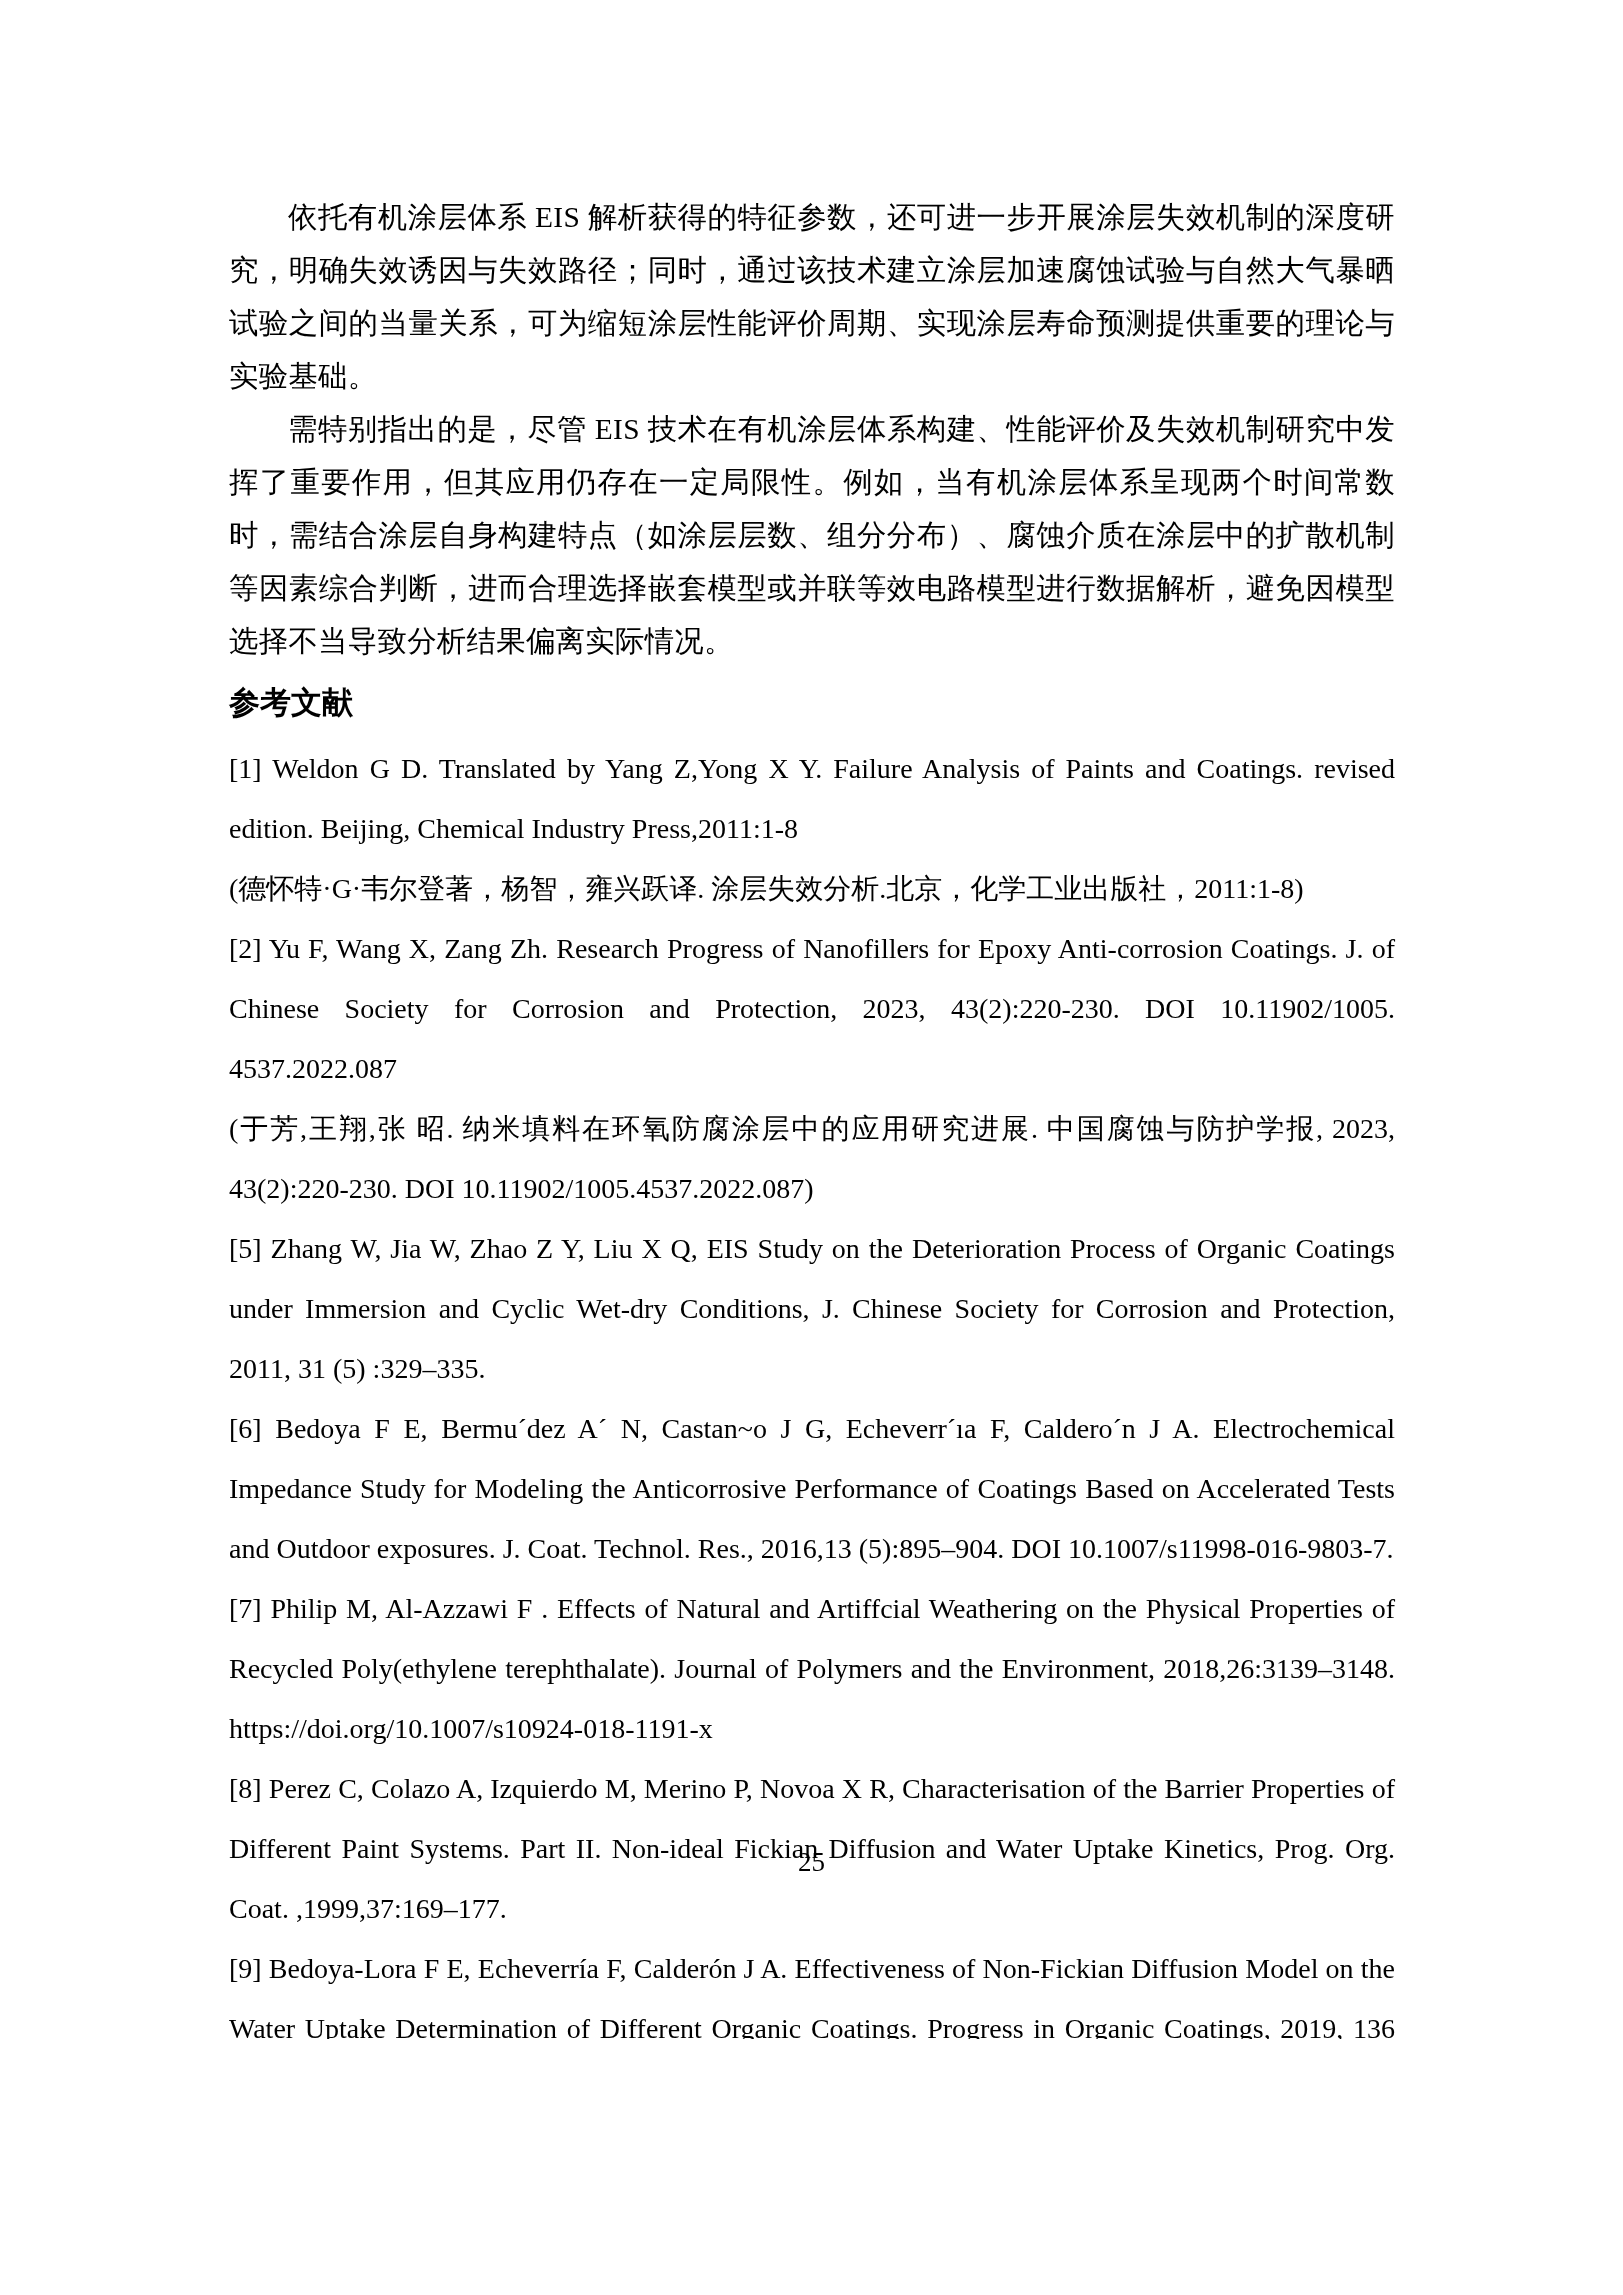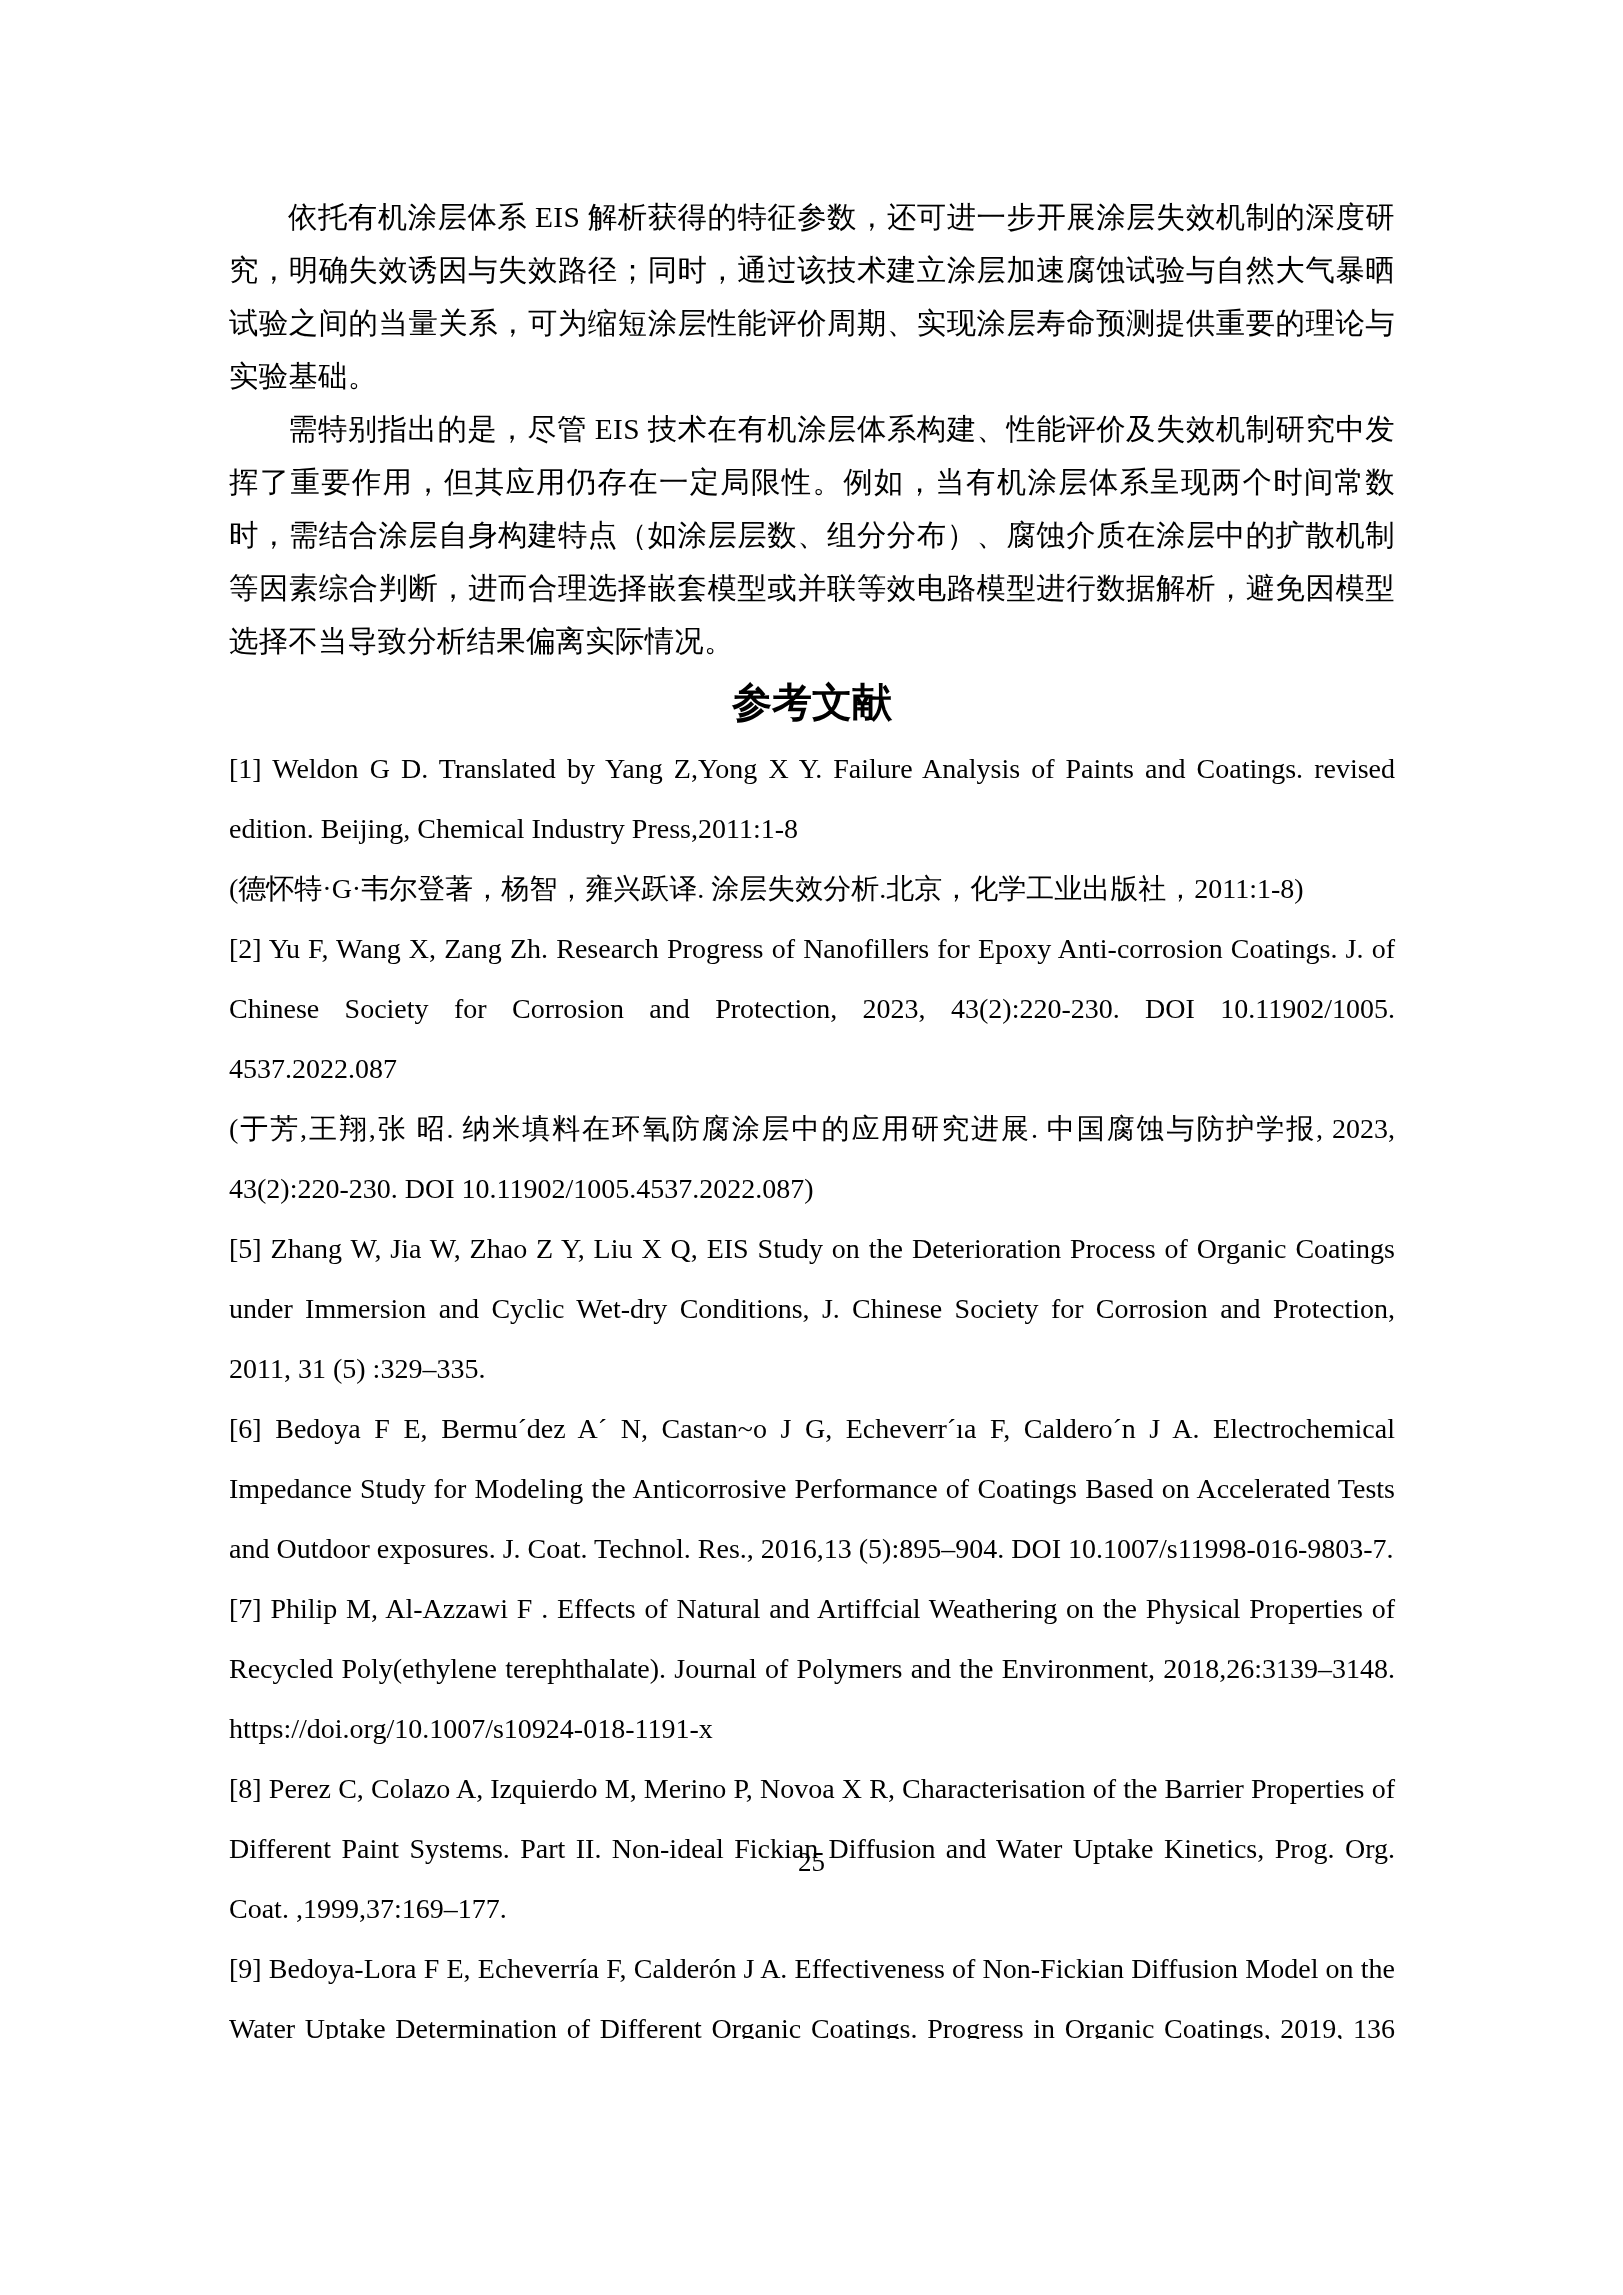--- a/index.html
+++ b/index.html
@@ -24,25 +24,24 @@
   }
   .para {
     font-size: 29.4px;
     line-height: 53px;
     text-align: justify;
     text-indent: 59px;
     margin: 0;
     letter-spacing: 0.3px;
   }
   .refs-heading {
-    font-size: 40px;
+    font-size: 31px;
     font-weight: bold;
     line-height: 46px;
     margin: 11.8px 0 13px 0;
-    text-align: center;
   }
   .ref {
     font-size: 28px;
     line-height: 60px;
     text-align: justify;
     margin: 0;
   }
   .ref .seg {
     text-align: justify;
   }

